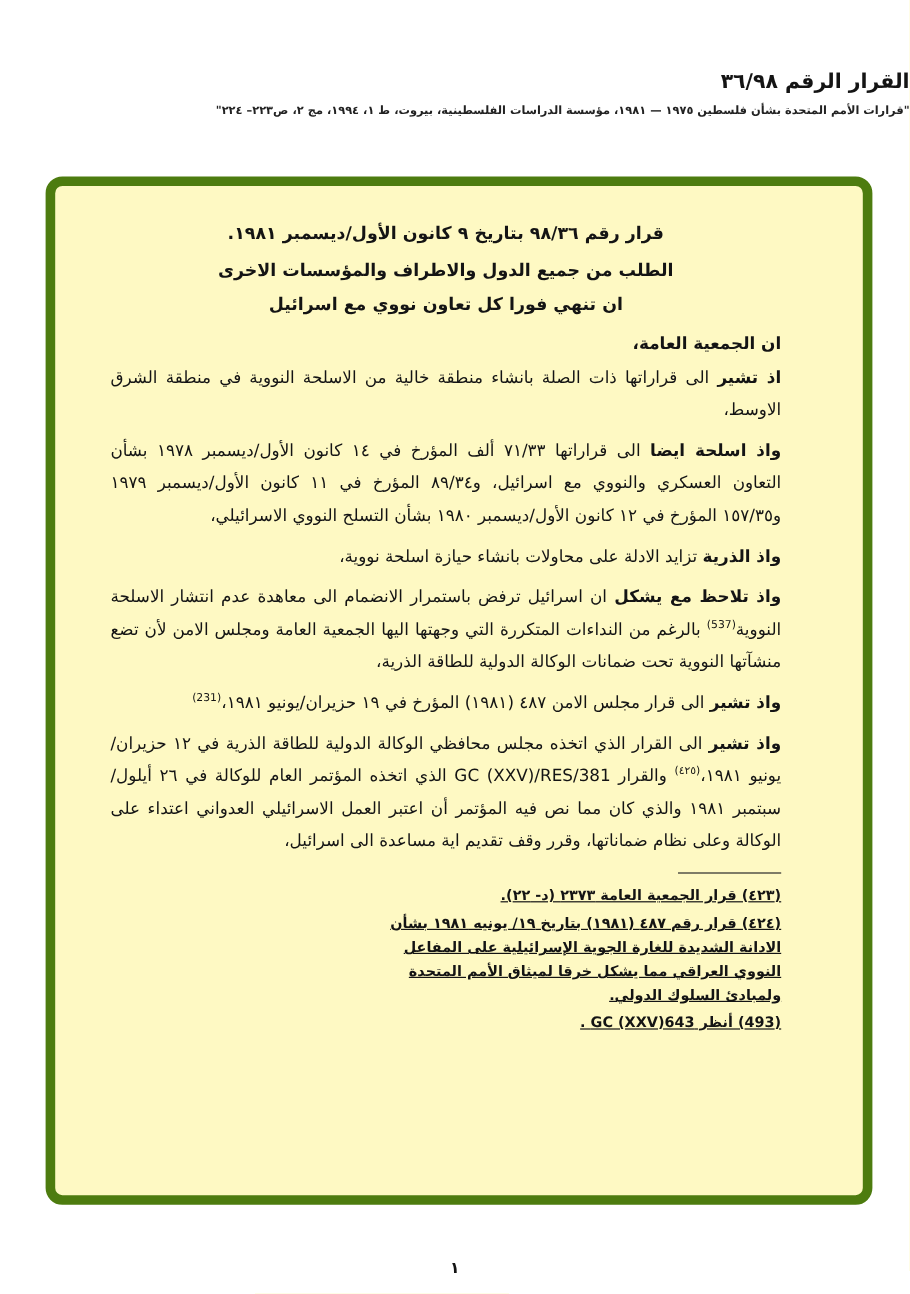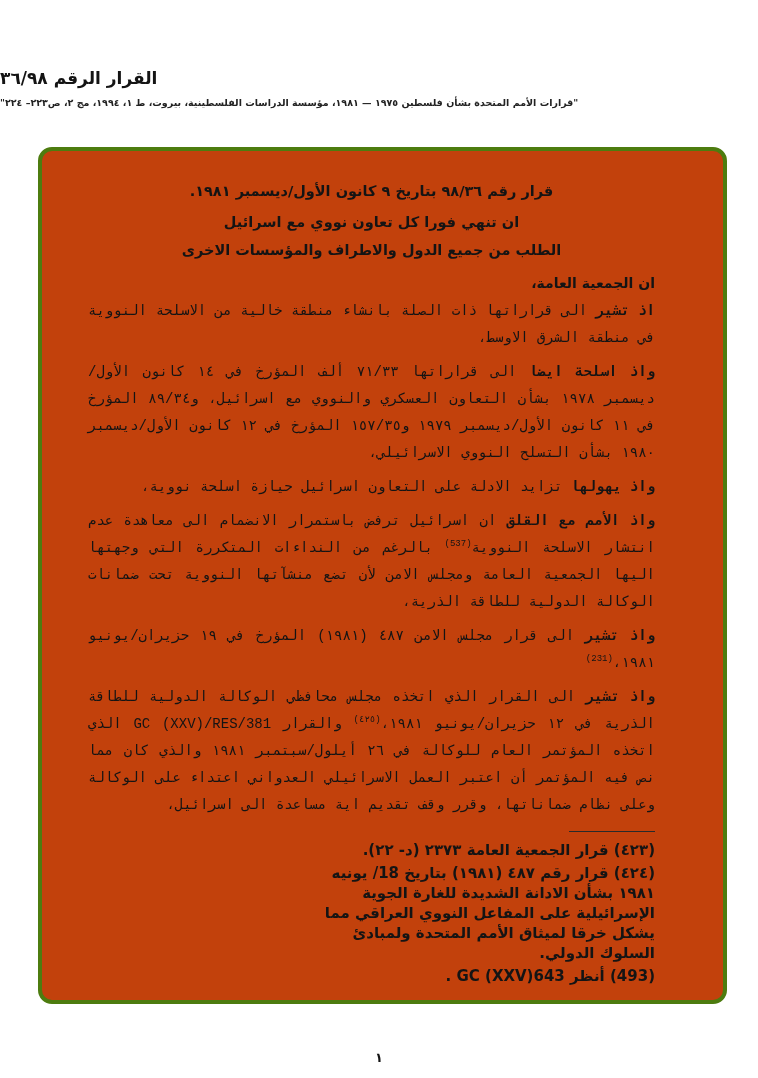--- a/index.html
+++ b/index.html
@@ -4,84 +4,83 @@
 <style>
   * { margin:0; padding:0; box-sizing:border-box; }
   html,body { width:758px; height:1078px; }
   body {
     position:relative;
     background:#ffffff;
     color:#141414;
     font-family:"DejaVu Sans", sans-serif;
   }
   .page-header {
-    position:absolute; top:68px; left:0; width:100%;
-    text-align:left; direction:rtl;
+    position:absolute; top:58px; left:0; width:100%;
+    text-align:right; direction:rtl;
   }
   .doc-title { font-size:17px; font-weight:bold; }
   .doc-citation { margin-top:9px; font-size:9.5px; font-weight:bold; color:#222; }
   .scan-frame {
     position:absolute; left:38px; top:147px;
     width:689px; height:857px;
-    border:4px solid #4d7c0f;
+    border:8px solid #4d7c0f;
     border-radius:14px;
     padding:26px 68px 16px 46px;
     direction:rtl;
     overflow:hidden;
-    background:#c2410c;
+    background:#fef9c3;
   }
   .h-line { font-size:14.5px; font-weight:bold; line-height:28px; text-align:center; }
   .h-line.first { margin-bottom:3px; }
   .opening { font-size:14px; font-weight:bold; text-align:right; margin:11px 0 7px; }
   .para {
     font-size:14px; line-height:27px;
     text-align:justify; text-align-last:right;
     margin-bottom:7px;
-    font-family:Liberation Mono, monospace;
   }
   .lead { font-weight:bold; }
   sup.fn-marker { font-size:9px; line-height:0; }
   .fn-rule { width:86px; height:1px; background:#2a2a2a; margin:12px 0 8px; }
-  .footnotes { font-size:15px; font-weight:bold; line-height:20px; }
+  .footnotes { font-size:12px; font-weight:bold; line-height:20px;text-decoration:underline; }
   .footnote { max-width:334px; text-align:right; margin-bottom:3px; }
   .page-number {
     position:absolute; top:1050px; left:0; width:100%;
     text-align:center; font-size:13px; font-weight:bold;
   }
 </style>
 </head>
 <body>
 
 <header class="page-header">
   <div class="doc-title">القرار الرقم ٣٦/٩٨</div>
   <div class="doc-citation">"قرارات الأمم المتحدة بشأن فلسطين ١٩٧٥ — ١٩٨١، مؤسسة الدراسات الفلسطينية، بيروت، ط ١، ١٩٩٤، مج ٢، ص٢٢٣– ٢٢٤"</div>
 </header>
 
 <main class="scan-frame">
   <p class="h-line first">قرار رقم ٩٨/٣٦ بتاريخ ٩ كانون الأول/ديسمبر ١٩٨١.</p>
+  <p class="h-line">الطلب من جميع الدول والاطراف والمؤسسات الاخرى</p>
   <p class="h-line">ان تنهي فورا كل تعاون نووي مع اسرائيل</p>
-  <p class="h-line">الطلب من جميع الدول والاطراف والمؤسسات الاخرى</p>
 
   <p class="opening">ان الجمعية العامة،</p>
 
   <p class="para"><span class="lead">اذ تشير</span><span> الى قراراتها ذات الصلة بانشاء منطقة خالية من الاسلحة النووية في منطقة الشرق الاوسط،</span><sup class="fn-marker"></sup><span></span></p>
 
   <p class="para"><span class="lead">واذ اسلحة ايضا</span><span> الى قراراتها ٧١/٣٣ ألف المؤرخ في ١٤ كانون الأول/ديسمبر ١٩٧٨ بشأن التعاون العسكري والنووي مع اسرائيل، و٨٩/٣٤ المؤرخ في ١١ كانون الأول/ديسمبر ١٩٧٩ و١٥٧/٣٥ المؤرخ في ١٢ كانون الأول/ديسمبر ١٩٨٠ بشأن التسلح النووي الاسرائيلي،</span><sup class="fn-marker"></sup><span></span></p>
 
-  <p class="para"><span class="lead">واذ يهولها</span><span> تزايد الادلة على التعاون اسرائيل حيازة اسلحة نووية،</span><sup class="fn-marker"></sup><span></span></p>
+  <p class="para"><span class="lead">واذ الذرية</span><span> تزايد الادلة على محاولات بانشاء حيازة اسلحة نووية،</span><sup class="fn-marker"></sup><span></span></p>
 
-  <p class="para"><span class="lead">واذ الأمم مع القلق</span><span> ان اسرائيل ترفض باستمرار الانضمام الى معاهدة عدم انتشار الاسلحة النووية</span><sup class="fn-marker">(537)</sup><span> بالرغم من النداءات المتكررة التي وجهتها اليها الجمعية العامة ومجلس الامن لأن تضع منشآتها النووية تحت ضمانات الوكالة الدولية للطاقة الذرية،</span></p>
+  <p class="para"><span class="lead">واذ تلاحظ مع يشكل</span><span> ان اسرائيل ترفض باستمرار الانضمام الى معاهدة عدم انتشار الاسلحة النووية</span><sup class="fn-marker">(537)</sup><span> بالرغم من النداءات المتكررة التي وجهتها اليها الجمعية العامة ومجلس الامن لأن تضع منشآتها النووية تحت ضمانات الوكالة الدولية للطاقة الذرية،</span></p>
 
   <p class="para"><span class="lead">واذ تشير</span><span> الى قرار مجلس الامن ٤٨٧ (١٩٨١) المؤرخ في ١٩ حزيران/يونيو ١٩٨١،</span><sup class="fn-marker">(231)</sup><span></span></p>
 
   <p class="para"><span class="lead">واذ تشير</span><span> الى القرار الذي اتخذه مجلس محافظي الوكالة الدولية للطاقة الذرية في ١٢ حزيران/يونيو ١٩٨١،</span><sup class="fn-marker">(٤٢٥)</sup><span> والقرار GC (XXV)/RES/381 الذي اتخذه المؤتمر العام للوكالة في ٢٦ أيلول/سبتمبر ١٩٨١ والذي كان مما نص فيه المؤتمر أن اعتبر العمل الاسرائيلي العدواني اعتداء على الوكالة وعلى نظام ضماناتها، وقرر وقف تقديم اية مساعدة الى اسرائيل،</span></p>
 
 
   <div class="fn-rule"></div>
 
   <section class="footnotes">
     <div class="footnote">(٤٢٣) قرار الجمعية العامة ٢٣٧٣ (د- ٢٢).</div>
-    <div class="footnote">(٤٢٤) قرار رقم ٤٨٧ (١٩٨١) بتاريخ 18/ يونيه ١٩٨١ بشأن الادانة الشديدة للغارة الجوية الإسرائيلية على المفاعل النووي العراقي مما يشكل خرقا لميثاق الأمم المتحدة ولمبادئ السلوك الدولي.</div>
+    <div class="footnote">(٤٢٤) قرار رقم ٤٨٧ (١٩٨١) بتاريخ ١٩/ يونيه ١٩٨١ بشأن الادانة الشديدة للغارة الجوية الإسرائيلية على المفاعل النووي العراقي مما يشكل خرقا لميثاق الأمم المتحدة ولمبادئ السلوك الدولي.</div>
     <div class="footnote">(493) أنظر GC (XXV)643 .</div>
   </section>
 </main>
 
 <div class="page-number">١</div>
 
 </body></html>

